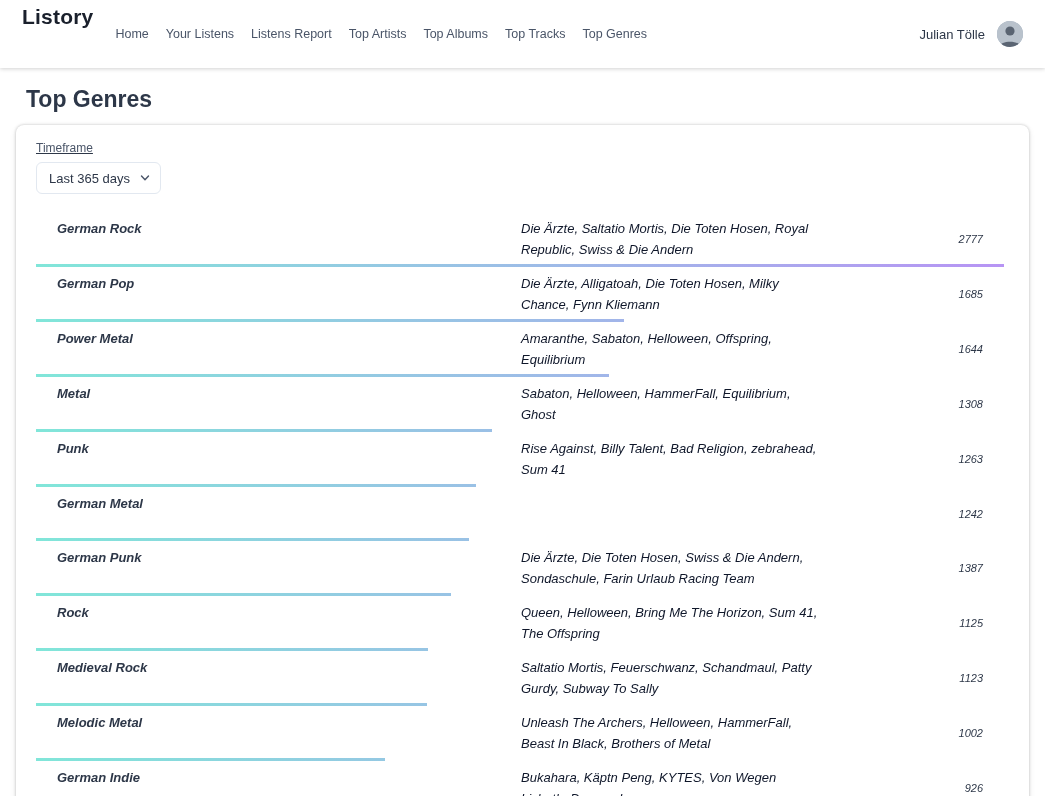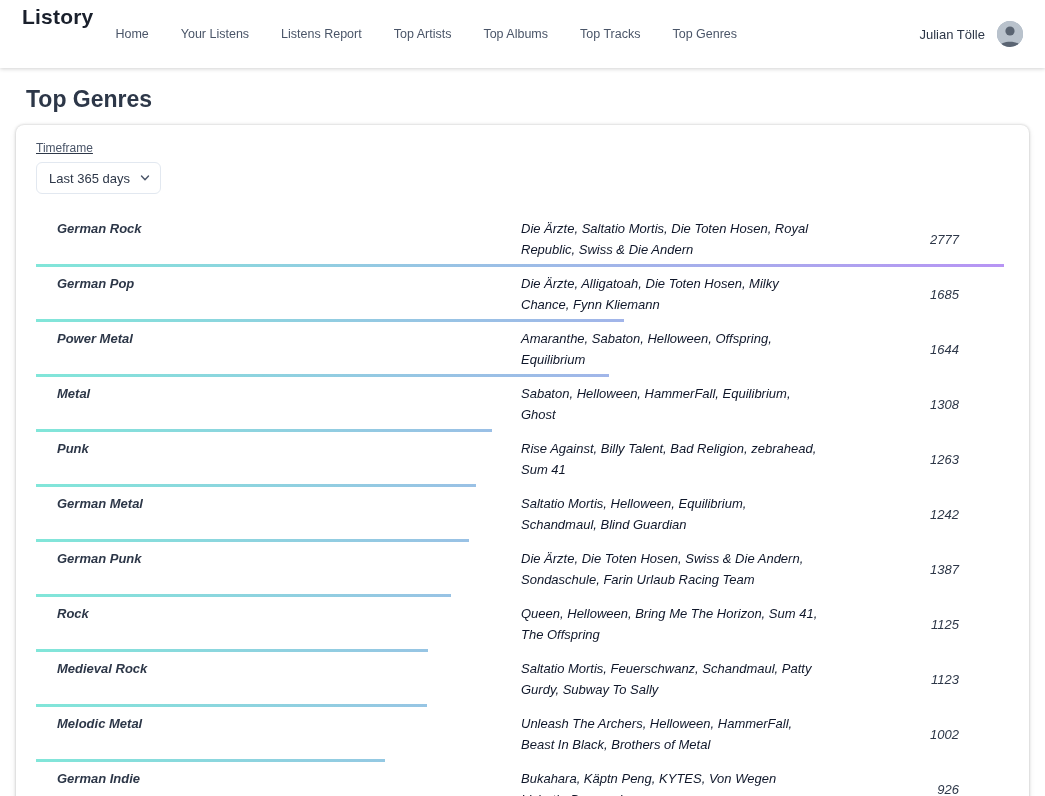--- a/index.html
+++ b/index.html
@@ -27,21 +27,21 @@
     font-weight: 700;
     color: #1a202c;
     margin-right: 22px;
     text-decoration: none;
     letter-spacing: 0.2px;
     cursor: pointer;
   }
   .nav-links {
     display: flex;
     align-items: center;
-    gap: 32px;
+    gap: 17px;
   }
   .nav-link {
     font-size: 12.5px;
     color: #4a5568;
     text-decoration: none;
     cursor: pointer;
     white-space: nowrap;
   }
   .nav-user {
     margin-left: auto;
@@ -128,22 +128,22 @@
     width: 302px;
     flex-shrink: 0;
     font-size: 13px;
     line-height: 21px;
     color: #0f172a;
     margin-left: 38px;
   }
   .col-count {
     margin-left: auto;
     align-self: center;
-    padding-right: 70px;
-    font-size: 13px;
+    padding-right: 46px;
+    font-size: 11px;
     color: #2d3748;
   }
   .genre-bar-track {
     position: absolute;
     left: 20px;
     right: 25px;
     bottom: 0;
     height: 3px;
   }
   .genre-bar-fill {
@@ -239,21 +239,20 @@
     <div class="col-genre">Punk</div>
     <div class="col-artists">Rise Against, Billy Talent, Bad Religion, zebrahead, Sum 41</div>
     <div class="col-count">1263</div>
     <div class="genre-bar-track">
       <div class="genre-bar-fill" style="width: 45.5%;"></div>
     </div>
   </div>
 
   <div class="genre-row">
     <div class="col-genre">German Metal</div>
-    <div class="col-artists">Saltatio Mortis, Helloween, Equilibrium, Schandmaul, Blind Guardian</div>
     <div class="col-count">1242</div>
     <div class="genre-bar-track">
       <div class="genre-bar-fill" style="width: 44.7%;"></div>
     </div>
   </div>
 
   <div class="genre-row">
     <div class="col-genre">German Punk</div>
     <div class="col-artists">Die Ärzte, Die Toten Hosen, Swiss &amp; Die Andern, Sondaschule, Farin Urlaub Racing Team</div>
     <div class="col-count">1387</div>

